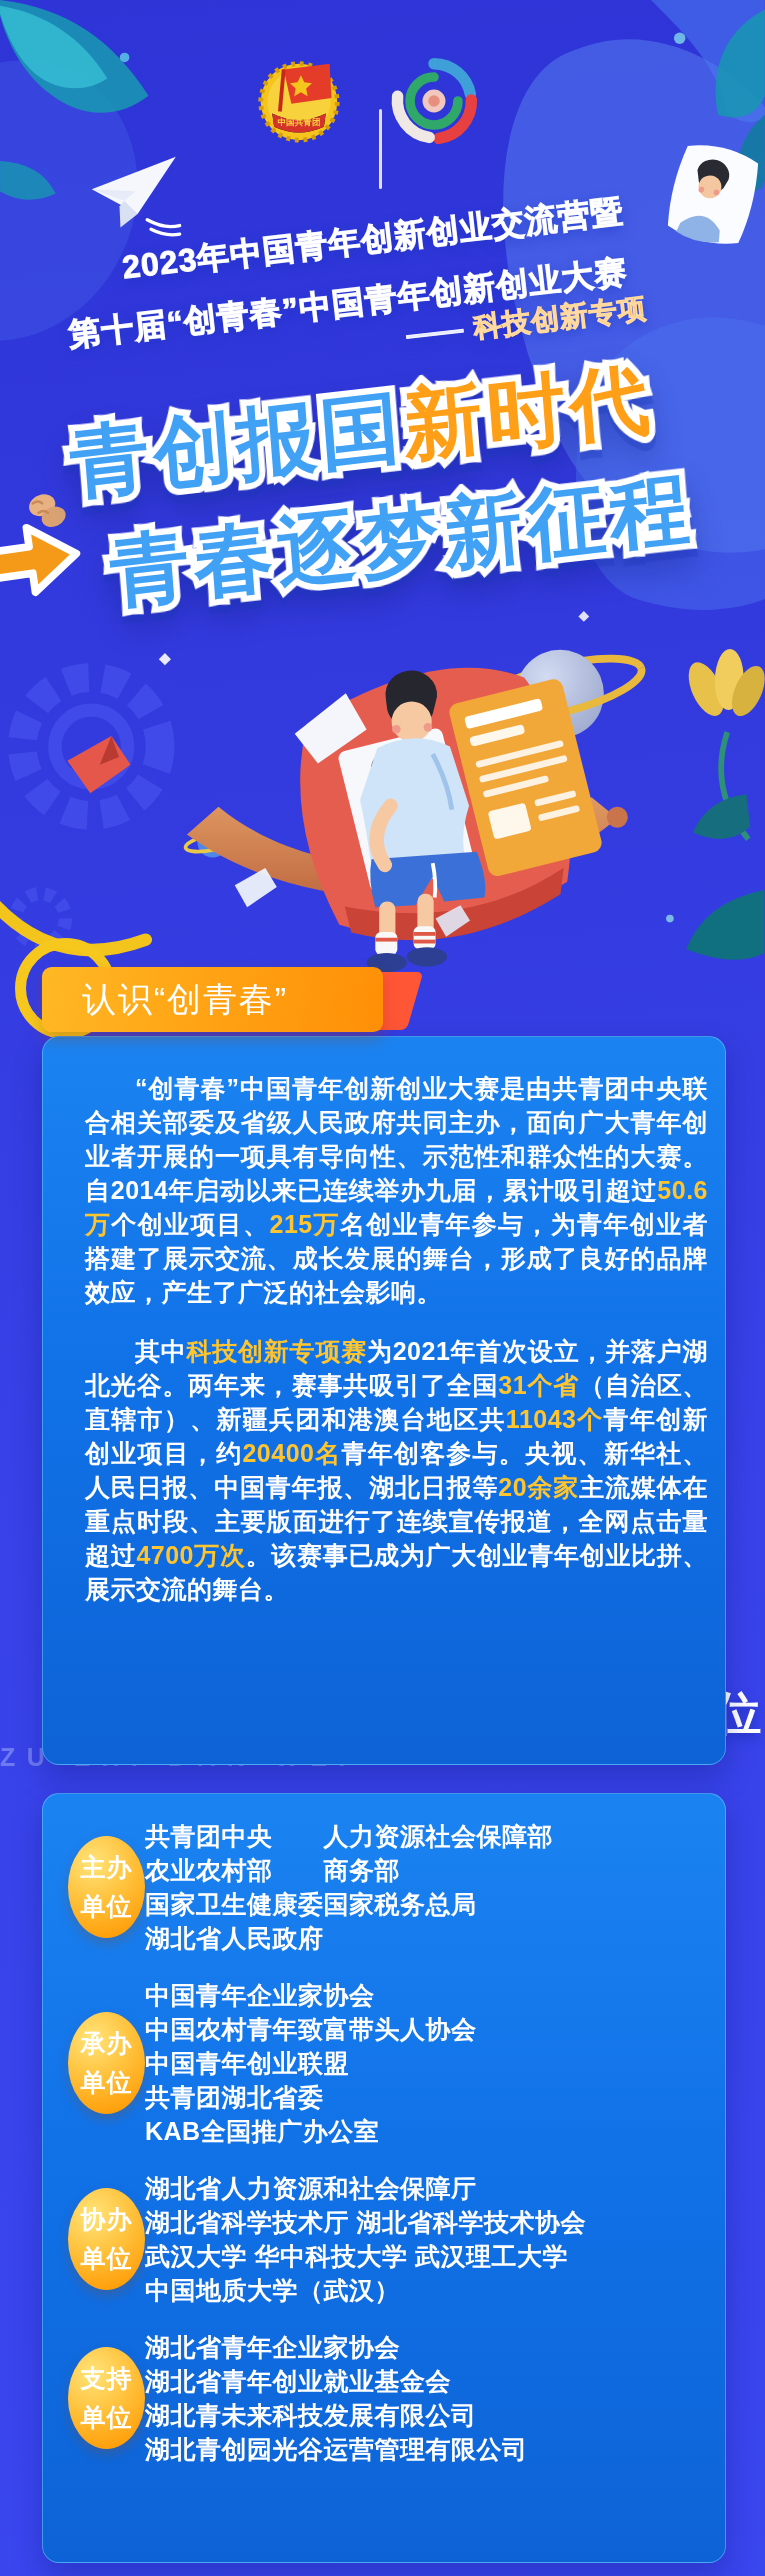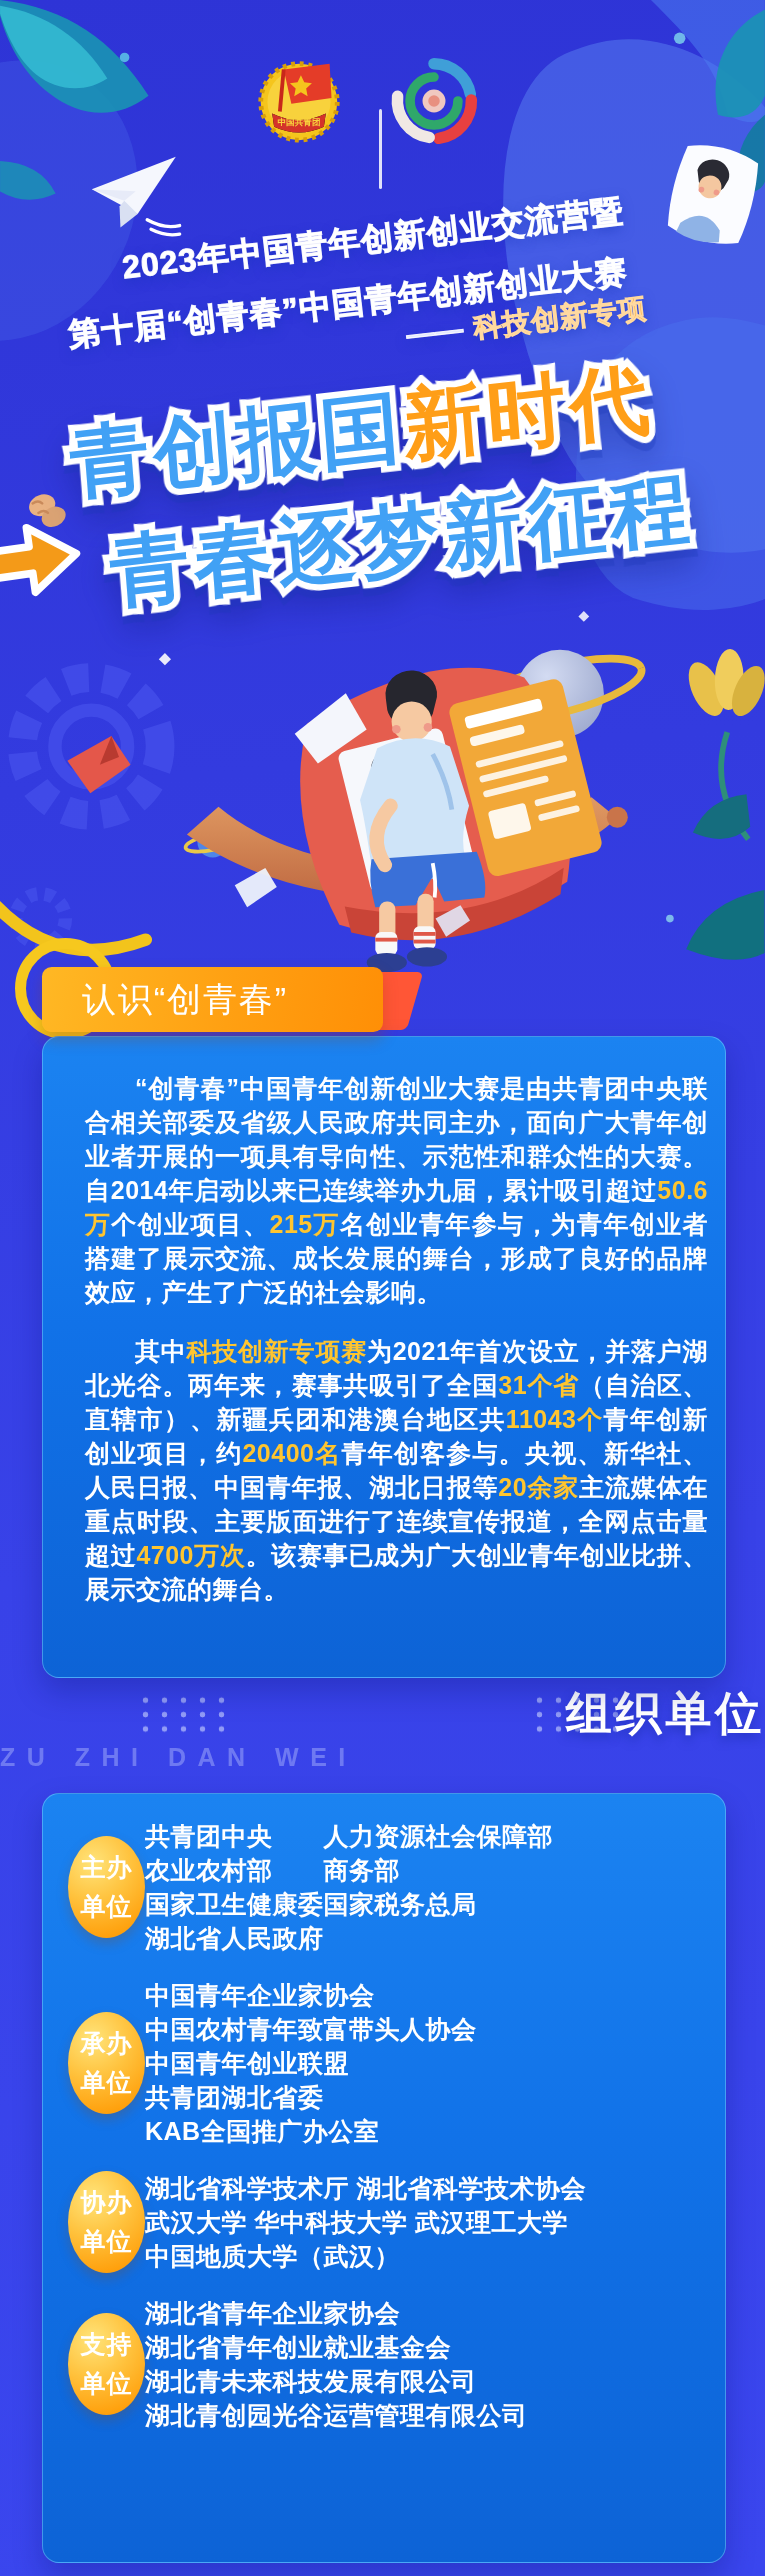--- a/index.html
+++ b/index.html
@@ -50,21 +50,21 @@
   .banner{left:42px;top:967px;width:341px;height:65px;z-index:3;border-radius:9.6px;
     background:linear-gradient(100deg,#ffb824 0%,#ffa012 55%,#ff8f06 100%);
     color:#fff;font-size:34px;font-weight:normal;line-height:65px;padding-left:40px;
     letter-spacing:1.9px;box-sizing:border-box;box-shadow:0 7.7px 15.3px rgba(160,60,0,.28);}
 
   
   .card{left:42px;width:684px;z-index:2;border-radius:17px;box-sizing:border-box;
     background:linear-gradient(180deg,#1b83f1 0%,#1172e8 45%,#0d63d6 100%);
     border:1.9px solid rgba(130,214,255,.45);
     box-shadow:0 13.4px 29px rgba(8,18,110,.28);}
-  .card1{top:1036px;height:642px;padding:34px 17px 0 42px;}
+  .card1{top:1036px;height:729px;padding:34px 17px 0 42px;}
   .para{margin:0 0 25px 0;color:#fff;font-size:25px;line-height:34px;font-weight:bold;
     text-align:justify;text-indent:2em;letter-spacing:0.5px;}
   .para .hl{color:#ffc52f;}
 
   
   .org-title{left:0;top:1683px;width:765px;text-align:right;color:#fff;font-size:46px;
     font-weight:bold;letter-spacing:3.8px;text-shadow:0 4.8px 9.6px rgba(18,40,160,.5);}
   .org-sub{left:0;top:1743px;width:765px;color:rgba(185,198,255,.42);
     font-size:25px;font-weight:bold;letter-spacing:11.5px;}
   .dots{top:1693px;width:100px;height:46px;
@@ -321,20 +321,21 @@
           <div class="org-line">KAB全国推广办公室</div>
         </div>
     </div>
 
     <div class="org-group">
       <div class="org-badge">
         <span>协办</span>
         <span>单位</span>
       </div>
       <div class="org-items">
+          <div class="org-line">湖北省人力资源和社会保障厅</div>
           <div class="org-line">湖北省科学技术厅  湖北省科学技术协会</div>
           <div class="org-line">武汉大学  华中科技大学  武汉理工大学</div>
           <div class="org-line">中国地质大学（武汉）</div>
         </div>
     </div>
 
     <div class="org-group">
       <div class="org-badge">
         <span>支持</span>
         <span>单位</span>

